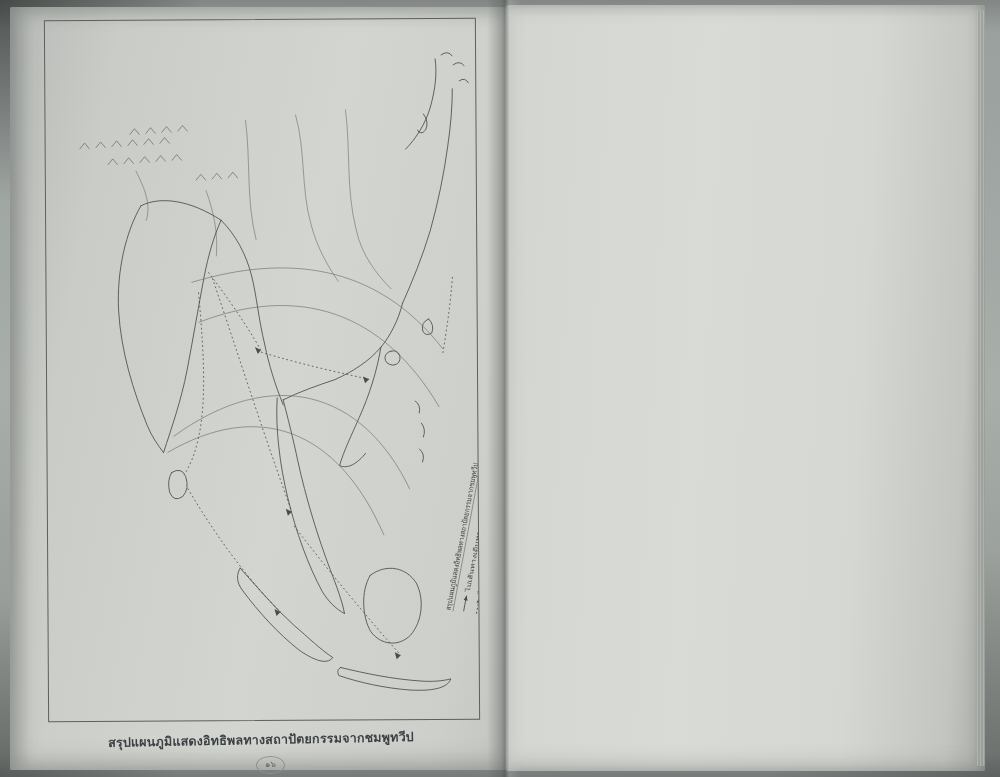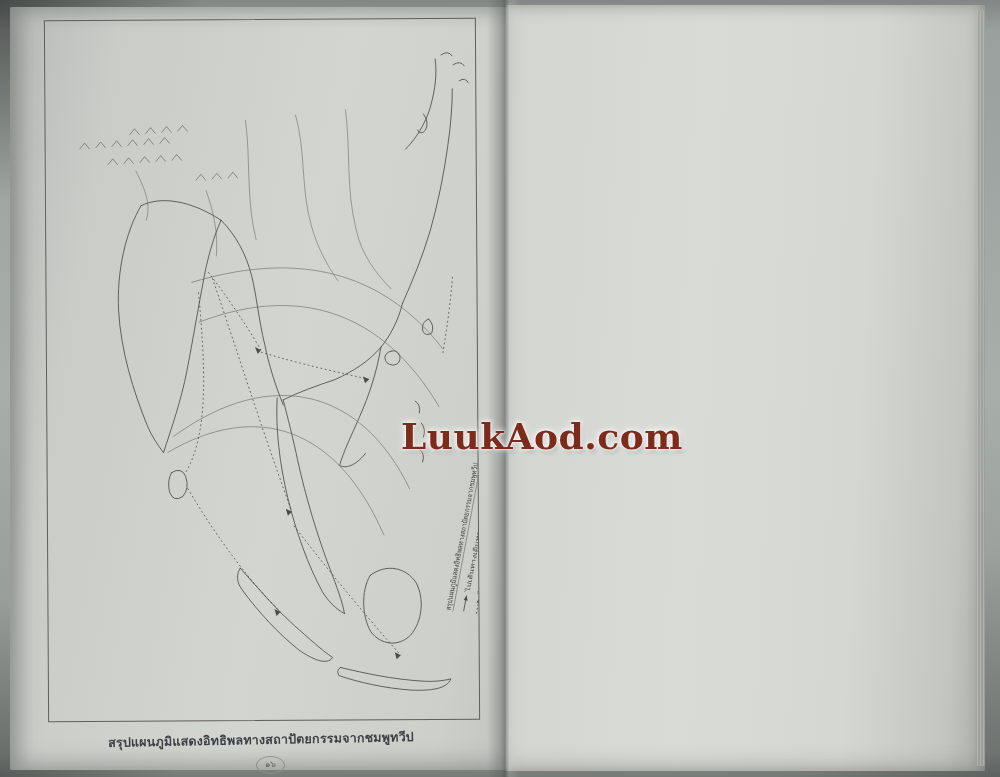--- a/index.html
+++ b/index.html
@@ -138,14 +138,13 @@
     
 
     
     
     
     
   </div>
 
   <div id="gutter"></div>
   <div id="edge-stack"></div>
-  <div id="watermark">LuukAod.com</div>
 </div>
 
 </body></html>

